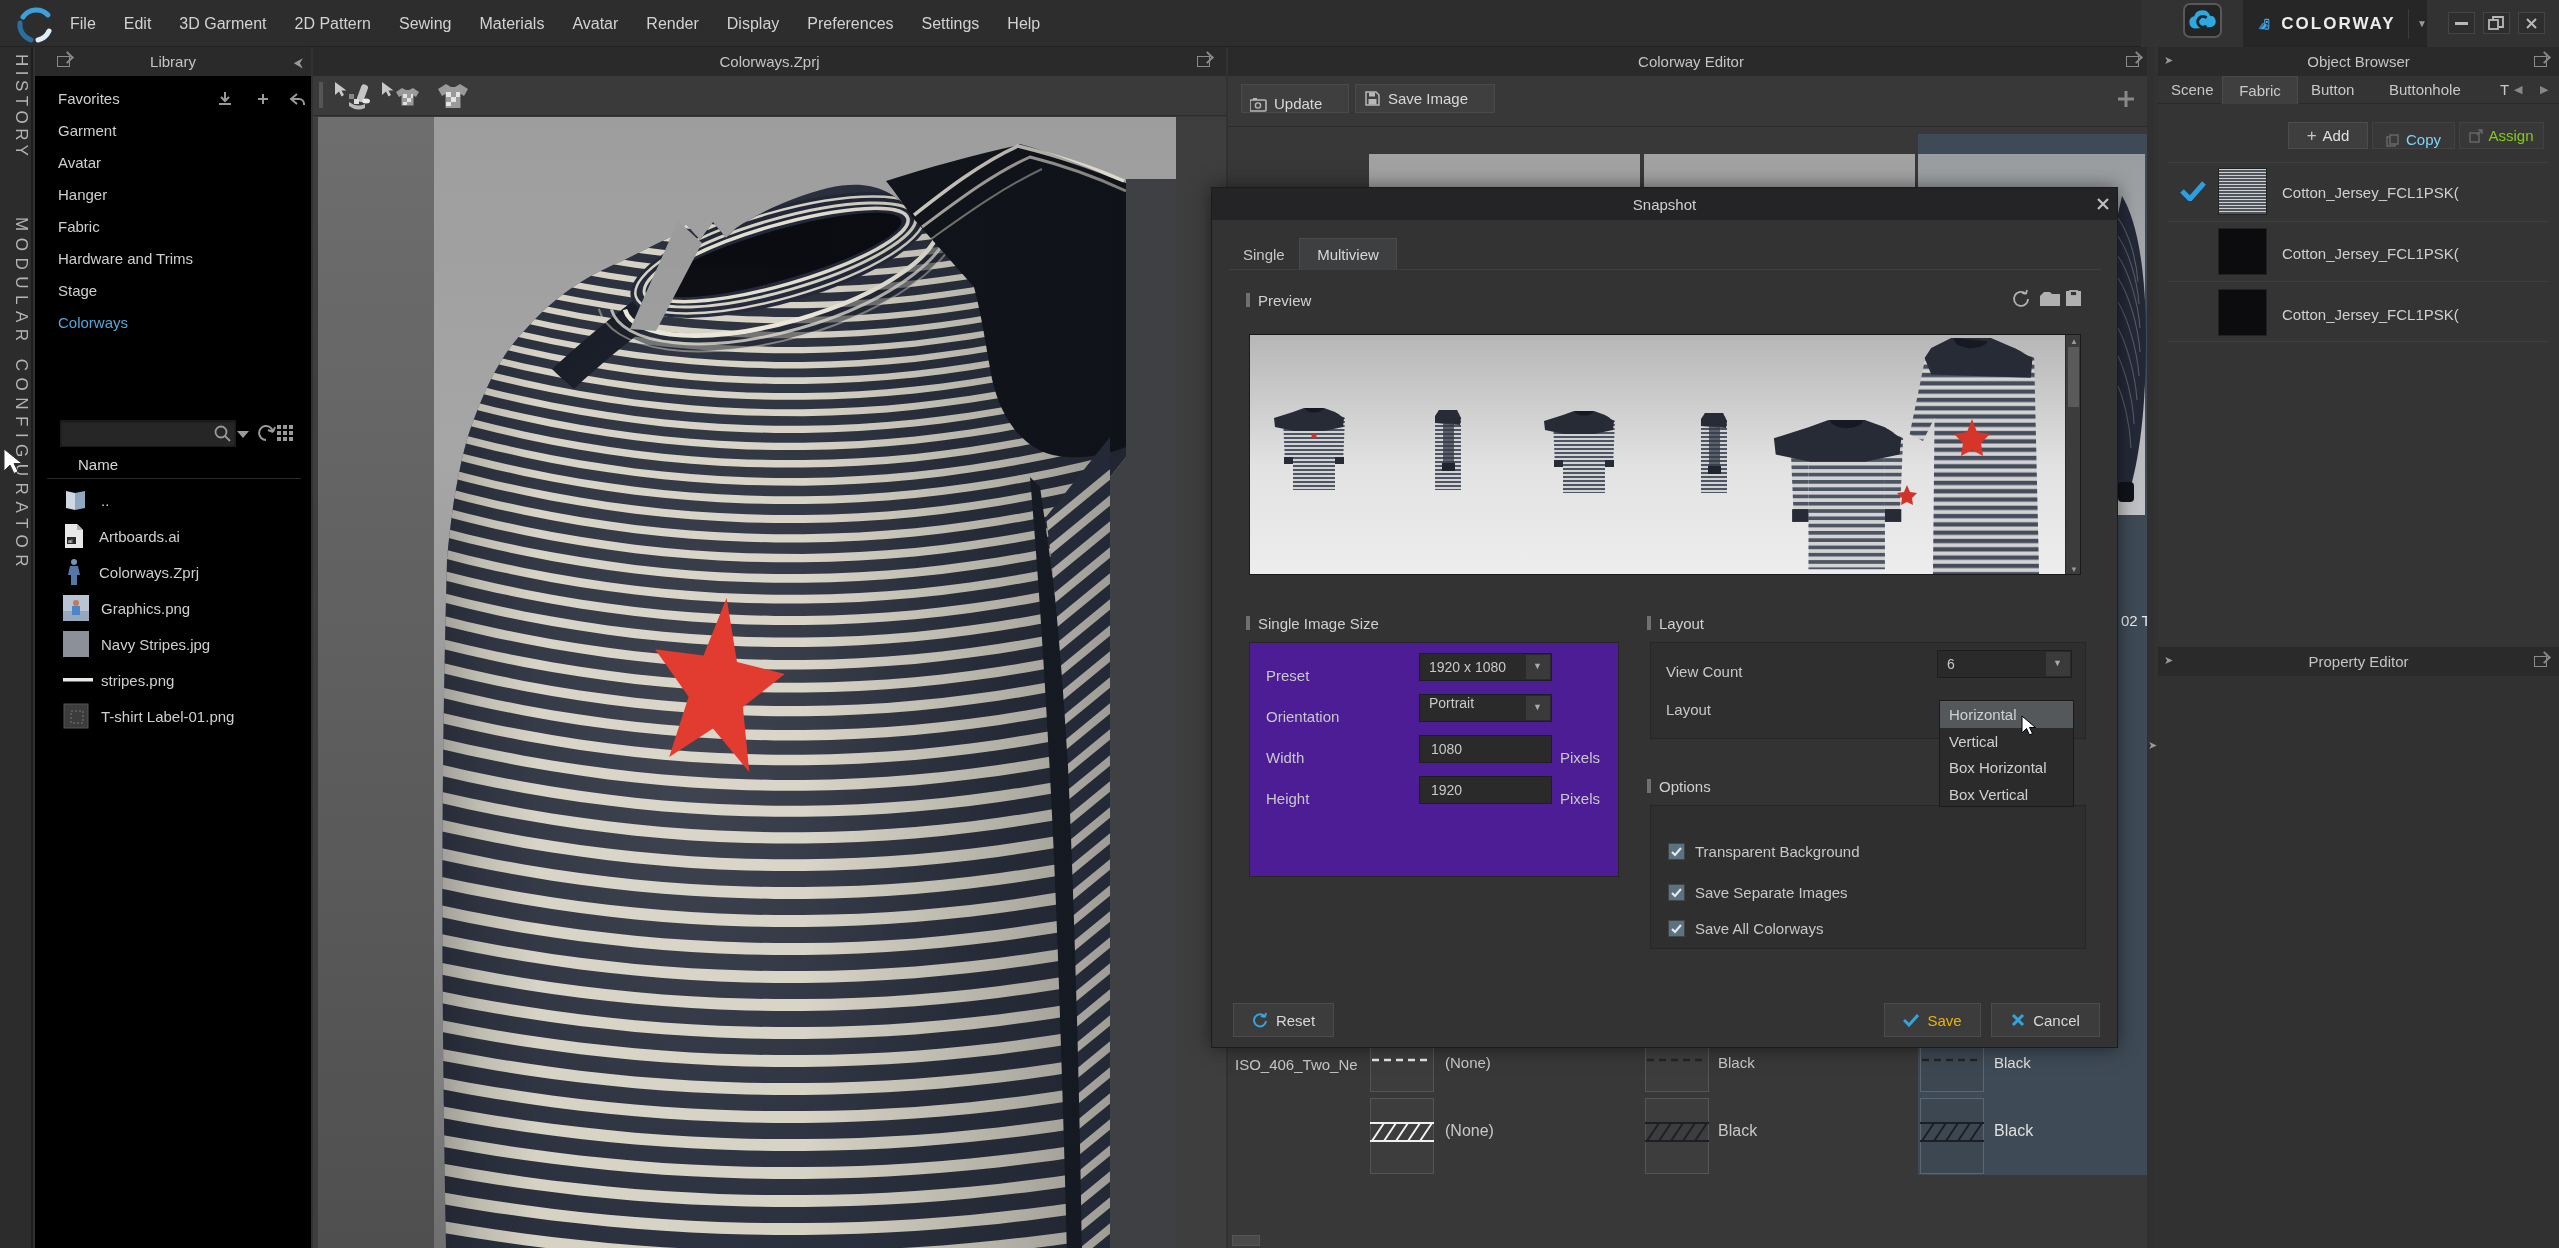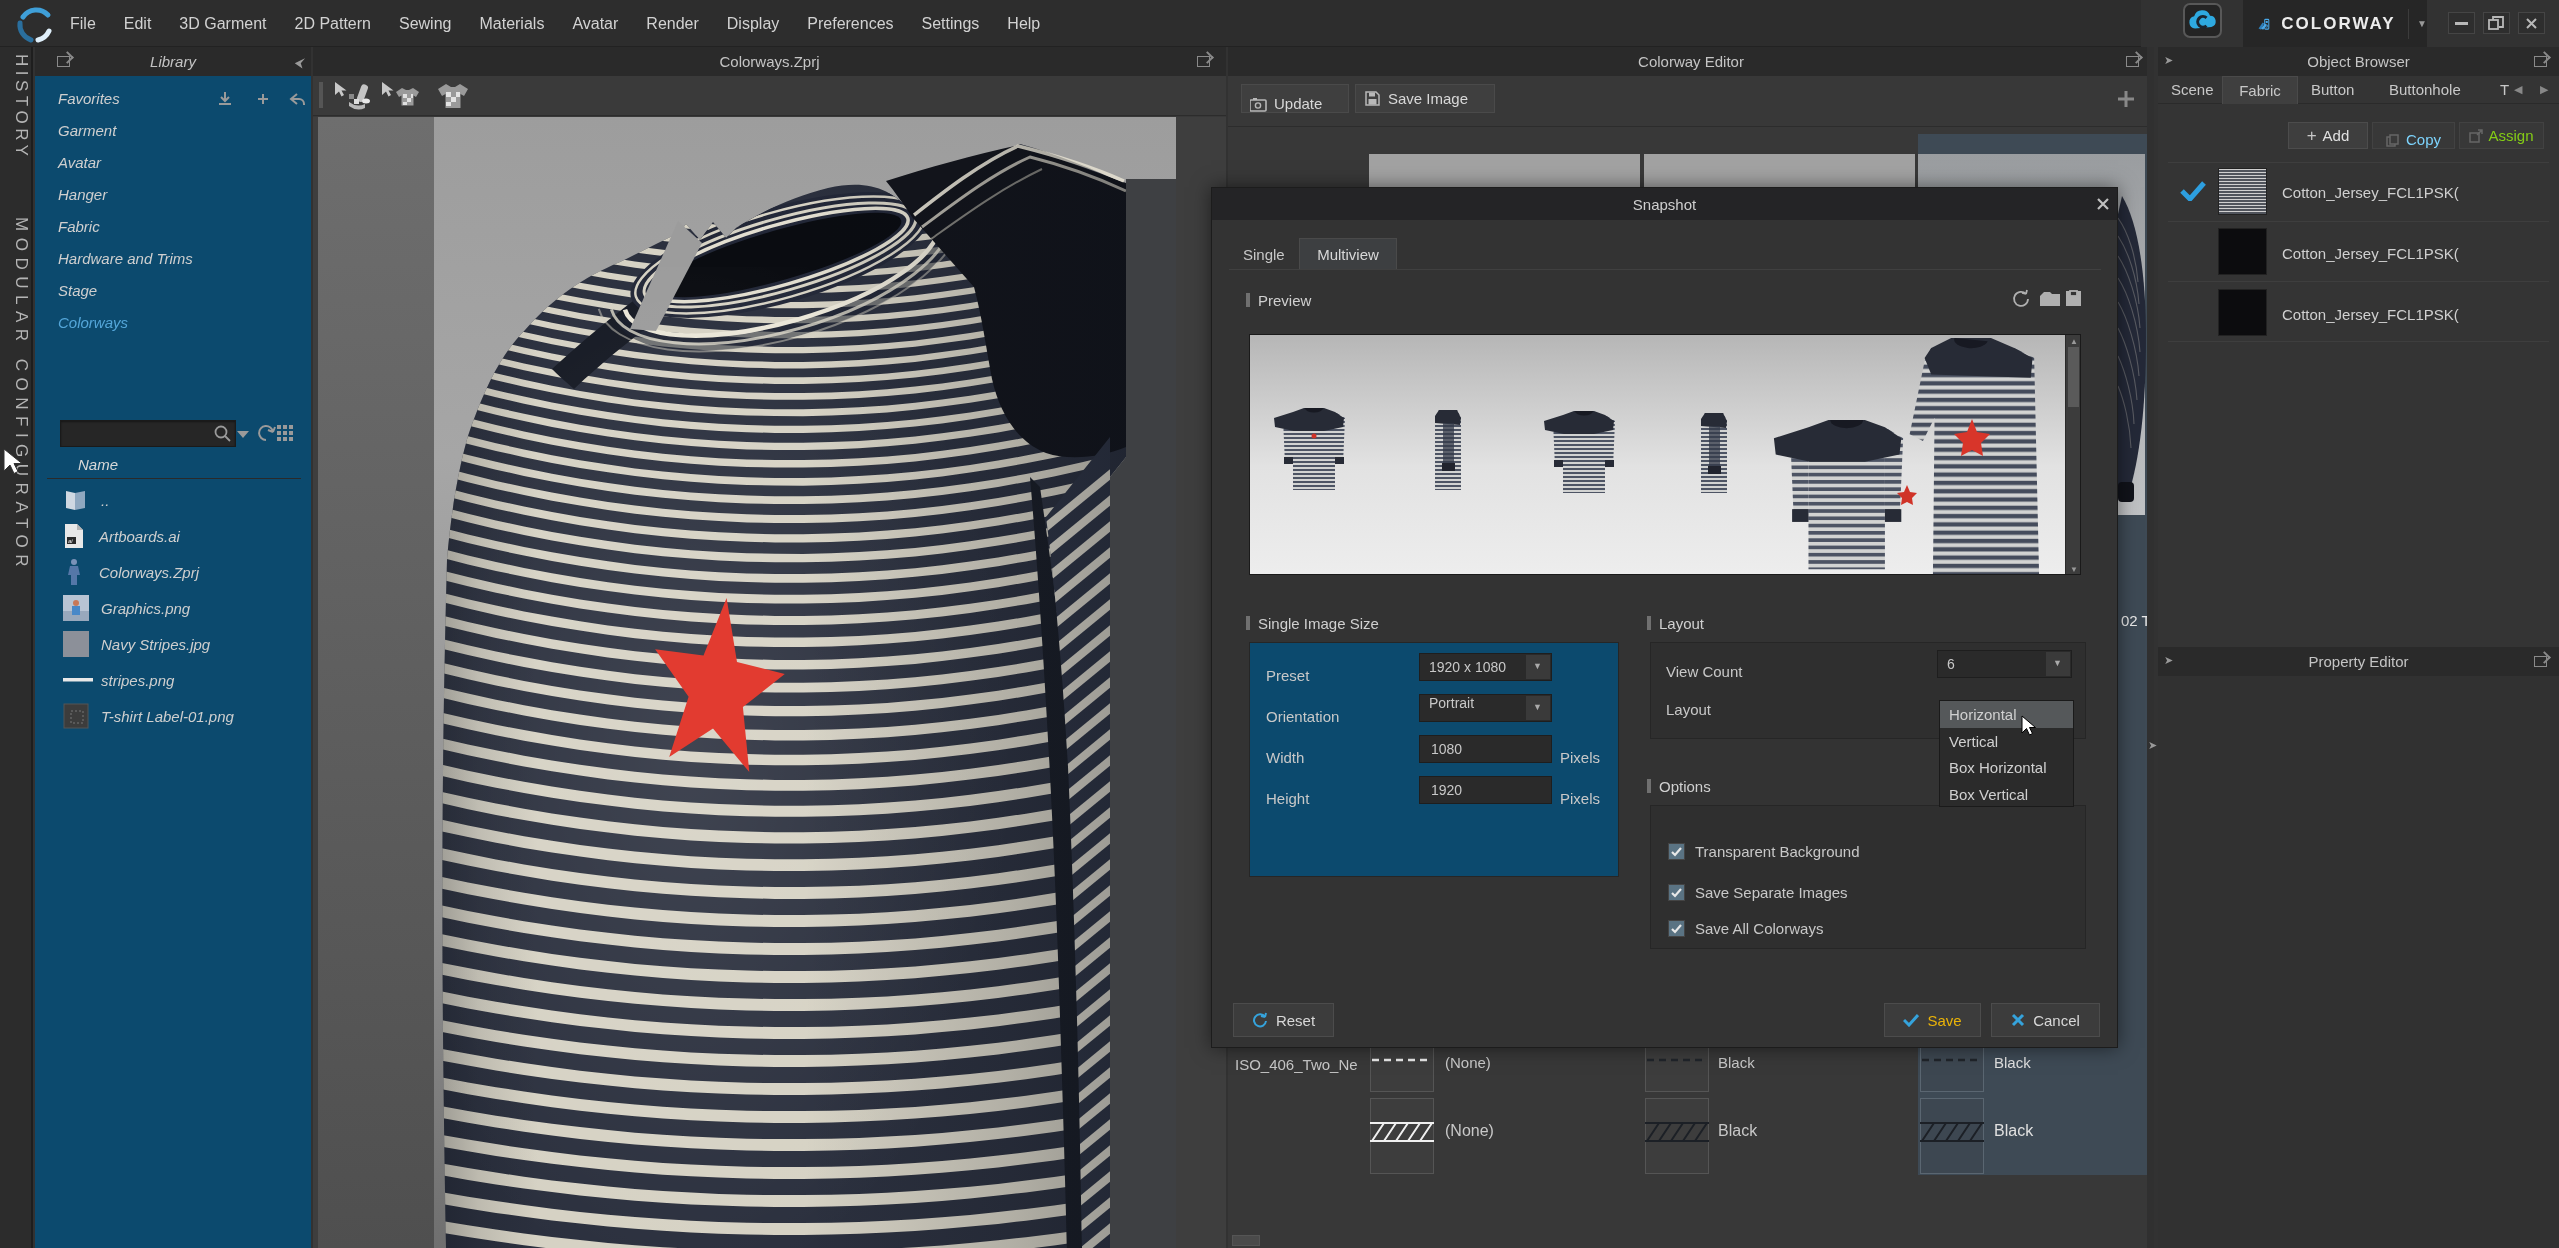--- a/index.html
+++ b/index.html
@@ -71,21 +71,21 @@
   <svg class="abs" style="left:2525px;top:17px" width="13" height="13" viewBox="0 0 13 13">
     <path d="M2 2 L11 11 M11 2 L2 11" stroke="#b8b8b8" stroke-width="2"></path>
   </svg>
 </div>
 
 <div class="abs" id="leftstrip" style="left:0;top:47px;width:33px;height:1201px;background:#2c2c2c;border-right:2px solid #1e1e1e;">
   <div style="position:absolute;left:7px;top:7px;width:24px;writing-mode:vertical-rl;font-size:17px;color:#b4b4b4;letter-spacing:4.5px;">HISTORY</div>
   <div style="position:absolute;left:7px;top:170px;width:24px;writing-mode:vertical-rl;font-size:17px;color:#b4b4b4;letter-spacing:6.5px;">MODULAR CONFIGURATOR</div>
 </div>
 
-<div class="abs" id="library" style="left:35px;top:47px;width:276px;height:1201px;background:#0c4a6e;font-style:italic;">
+<div class="abs" id="library" style="left:35px;top:47px;width:276px;height:1201px;background:#000000;">
   <div class="hdr" style="left:0;top:0;width:276px;height:29px;">Library</div>
   <div class="popout" style="left:22px;top:9px;"></div>
   <div class="abs" style="right:8px;top:8px;color:#9a9a9a;font-size:13px;">⮜</div>
 
   <div class="abs" style="left:23px;top:36px;font-size:15px;color:#cfcfcf;line-height:32px;">
     <div>Favorites</div>
       <div>Garment</div>
       <div>Avatar</div>
       <div>Hanger</div>
       <div>Fabric</div>
@@ -580,21 +580,21 @@
 </svg>
     <div class="abs" style="right:0;top:0;width:15px;height:241px;background:#3c3c3c;border-left:1px solid #2a2a2a;">
       <div style="position:absolute;top:2px;left:4px;color:#999;font-size:8px;">▲</div>
       <div style="position:absolute;top:12px;left:2px;width:11px;height:60px;background:#5a5a5a;"></div>
       <div style="position:absolute;bottom:2px;left:4px;color:#999;font-size:8px;">▼</div>
     </div>
   </div>
 
   <div class="abs" style="left:34px;top:428px;width:4px;height:14px;background:#707070;"></div>
   <div class="abs" style="left:46px;top:427px;font-size:15px;color:#d0d0d0;">Single Image Size</div>
-  <div class="abs" style="left:37px;top:454px;width:370px;height:235px;background:#0c4a6e;border:1px solid #262626;">
+  <div class="abs" style="left:37px;top:454px;width:370px;height:235px;background:#4c1d95;border:1px solid #262626;">
     <div class="abs" style="left:16px;top:24px;font-size:15px;color:#c8c8c8;">Preset</div>
     <div class="abs" style="left:169px;top:10px;width:133px;height:28px;background:#2a2a2a;border:1px solid #1e1e1e;">
       <span style="position:absolute;left:9px;top:5px;font-size:14px;color:#c8c8c8;">1920 x 1080</span>
       <div style="position:absolute;right:1px;top:1px;width:24px;height:24px;background:#3a3a3a;">
           <span style="position:absolute;left:7px;top:6px;font-size:9px;color:#aaa;">▼</span>
         </div>
     </div>
     <div class="abs" style="left:16px;top:65px;font-size:15px;color:#c8c8c8;">Orientation</div>
     <div class="abs" style="left:169px;top:51px;width:133px;height:28px;background:#2a2a2a;border:1px solid #1e1e1e;">
       <span style="position:absolute;left:9px;top:0;font-size:14px;color:#c8c8c8;">Portrait</span>

